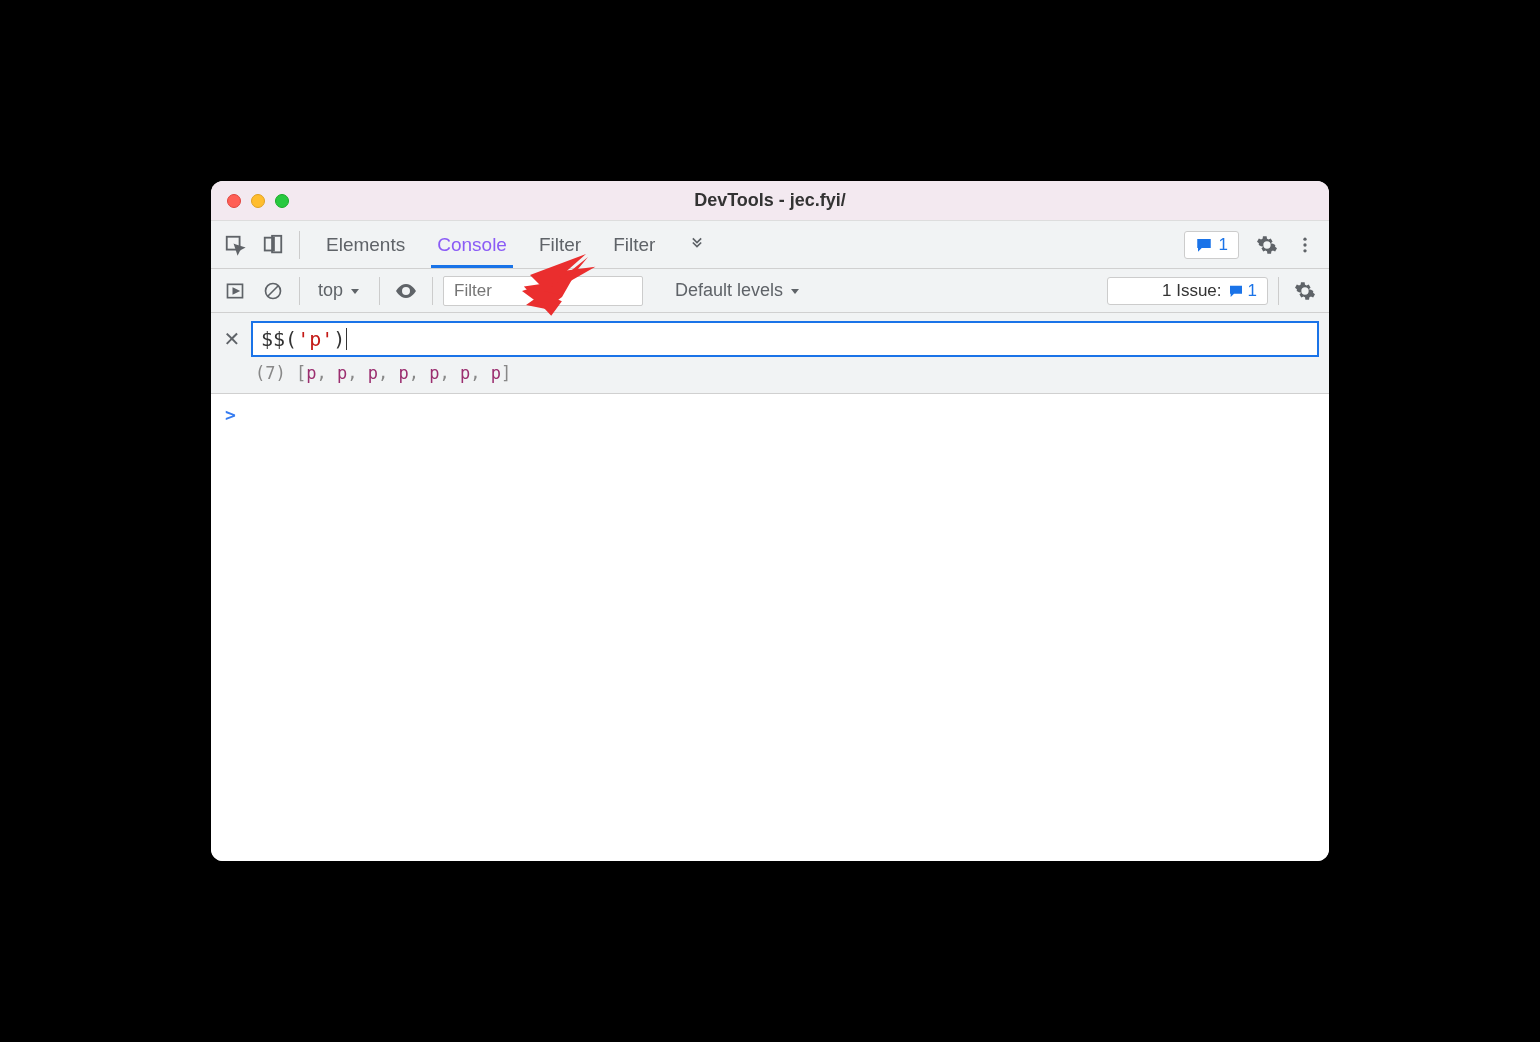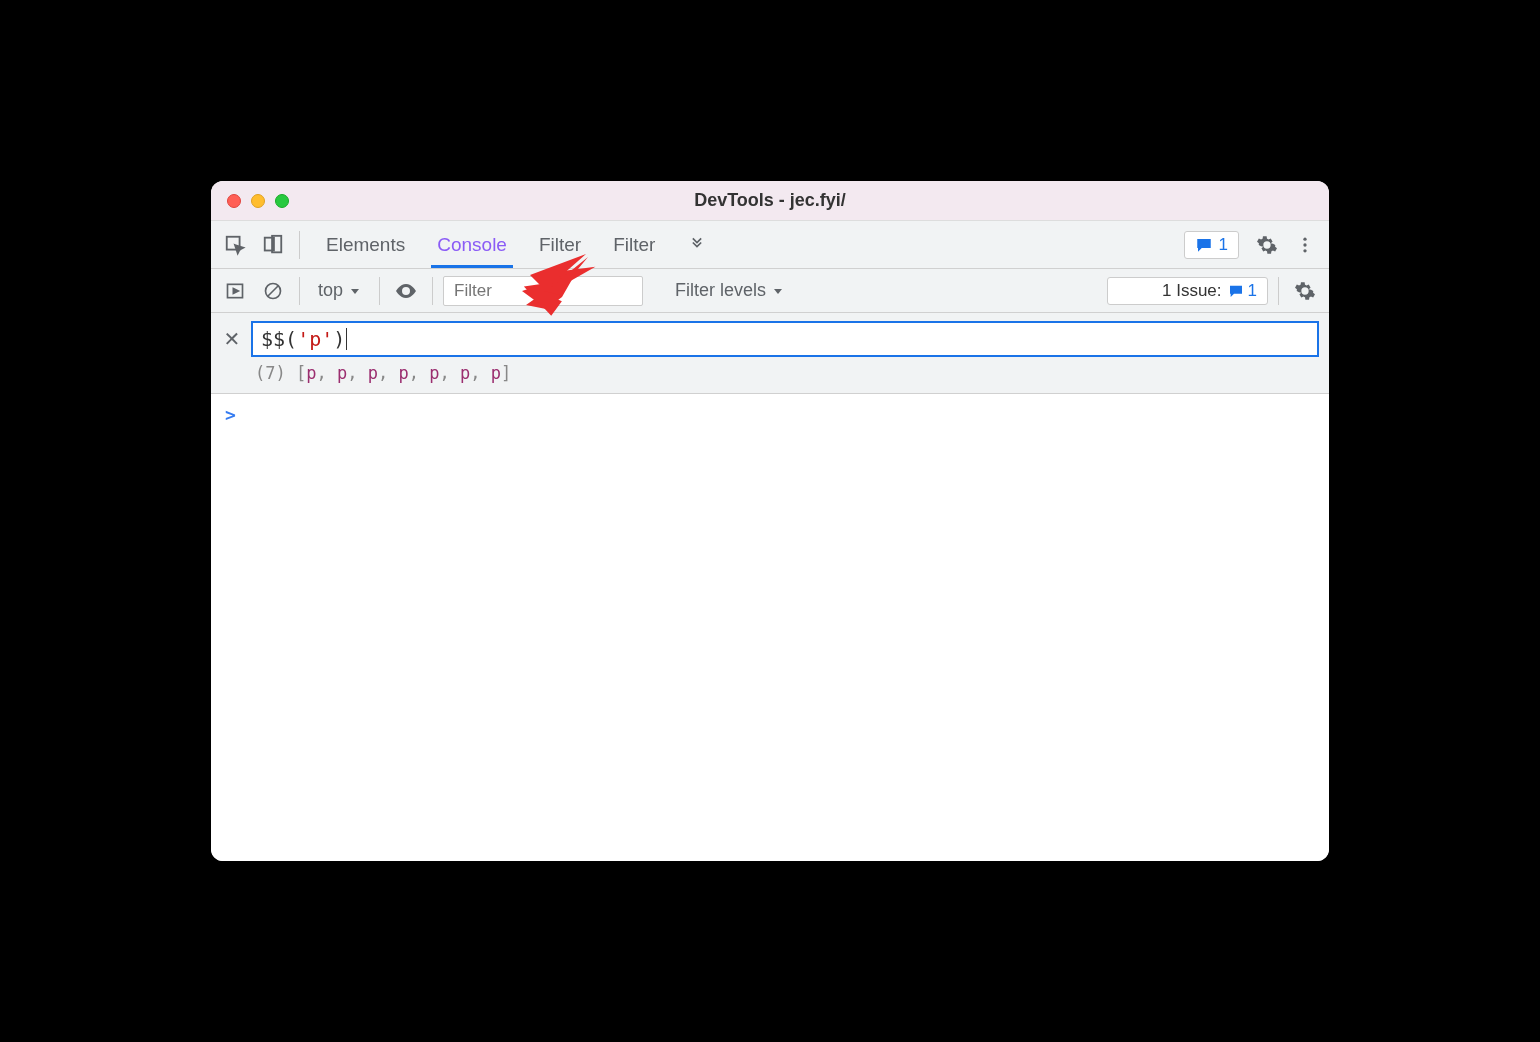--- a/index.html
+++ b/index.html
@@ -324,21 +324,21 @@
     <div class="tb-icon">
       <svg width="24" height="24" viewBox="0 0 24 24" fill="currentColor">
         <path d="M12 5C6 5 2 12 2 12s4 7 10 7 10-7 10-7-4-7-10-7zm0 11a4 4 0 110-8 4 4 0 010 8z"></path>
         <circle cx="12" cy="12" r="2" fill="#f1f3f4"></circle>
       </svg>
     </div>
     <div class="divider"></div>
     <input class="filter-input" placeholder="Filter" style="">
     <div class="spacer" style="flex:0 0 12px"></div>
     <div class="dropdown">
-      <span>Filter levels</span>
+      <span>Default levels</span>
       <svg width="12" height="12" viewBox="0 0 24 24" fill="currentColor">
           <polygon points="4,8 20,8 12,18"></polygon>
         </svg>
     </div>
     <div class="spacer"></div>
     <div class="issues-box">
       <span class="iss-label">1 Issue:</span>
       <span class="iss-count">
         <svg width="16" height="16" viewBox="0 0 24 24" fill="#1a73e8">
           <path d="M3 4 H21 V16 H9 L4 21 V16 H3 Z"></path>

